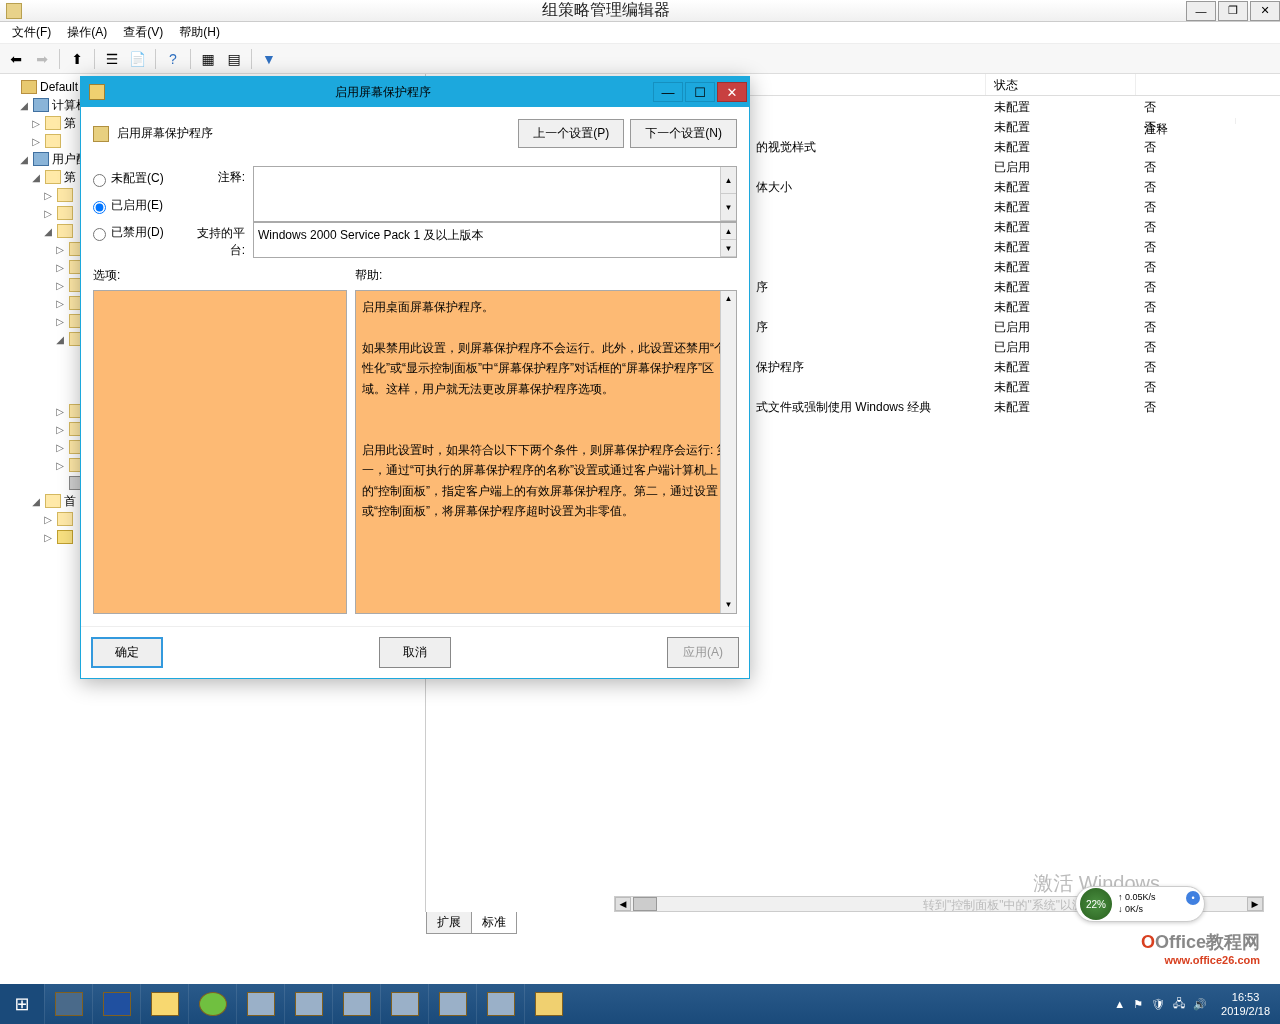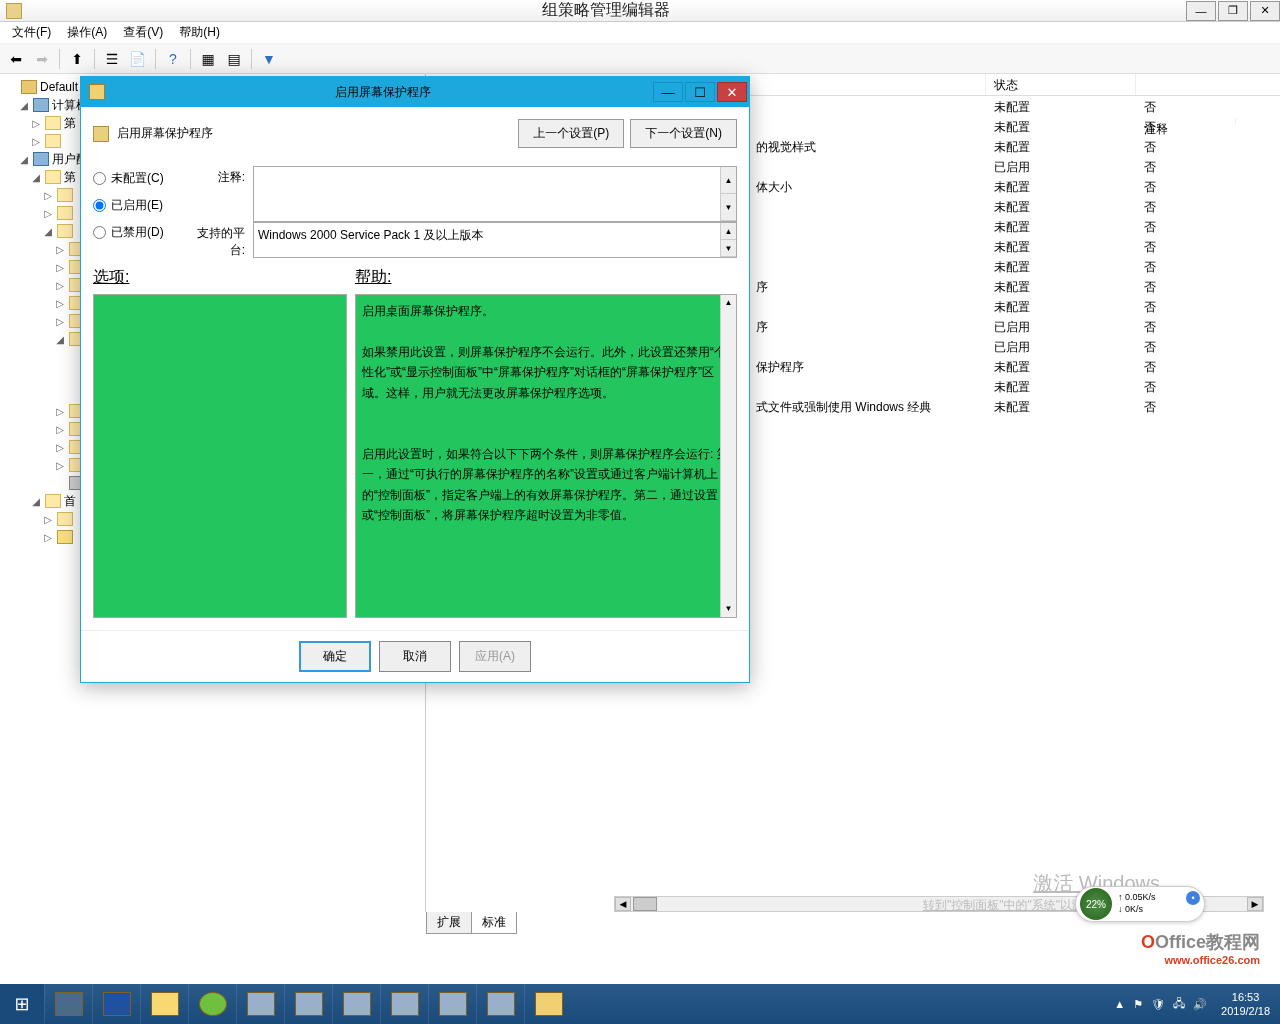--- a/index.html
+++ b/index.html
@@ -61,50 +61,50 @@
 .m-btn.close { background: #c84040; border: 1px solid #a03030; color: #fff; }
 
 .modal-body { padding: 12px; background: #fff; }
 .modal-header-row { display: flex; align-items: center; margin-bottom: 18px; }
 .modal-header-row .mh-icon { width: 16px; height: 16px; margin-right: 8px; background: #e8d080; border: 1px solid #b09040; }
 .modal-header-row .mh-title { flex: 1; font-size: 12px; }
 .modal-header-row button { padding: 5px 14px; margin-left: 6px; border: 1px solid #999; background: #f0f0f0; font-size: 12px; }
 
 .modal-opts { display: flex; gap: 10px; }
 .radio-col { width: 90px; padding-top: 4px; }
-.radio-row { display: flex; align-items: center; margin-bottom: 10px; font-size: 12px; }
+.radio-row { display: flex; align-items: flex-end; margin-bottom: 10px; font-size: 12px; }
 .radio-row input { margin-right: 5px; }
 
 .fields-col { flex: 1; }
 .field-row { display: flex; }
 .field-label { width: 60px; text-align: right; padding-right: 8px; padding-top: 3px; font-size: 12px; }
 .field-box { flex: 1; border: 1px solid #aaa; height: 56px; background: #fff; position: relative; padding: 4px; font-size: 12px; }
 .field-box.short { height: 36px; }
 .field-box .spin { position: absolute; right: 0; top: 0; bottom: 0; width: 16px; background: #eee; border-left: 1px solid #ccc; display: flex; flex-direction: column; }
 .field-box .spin div { flex: 1; display: flex; align-items: center; justify-content: center; font-size: 8px; border-bottom: 1px solid #ccc; }
 
 .section-labels { display: flex; margin-top: 8px; }
-.section-labels .lbl { font-size: 16px; text-decoration: underline; }
+.section-labels .lbl { font-size: 12px; }
 .section-labels .lbl:first-child { width: 262px; }
 
 .panes { display: flex; gap: 8px; margin-top: 6px; }
-.pane { border: 1px solid #aaa; height: 324px; background: #22c55e; padding: 6px; font-size: 12px; line-height: 1.7; overflow: hidden; position: relative; }
+.pane { border: 1px solid #aaa; height: 324px; background: #fdba74; padding: 6px; font-size: 12px; line-height: 1.7; overflow: hidden; position: relative; }
 .pane.left { width: 254px; }
 .pane.right { flex: 1; }
 .pane .spin { position: absolute; right: 0; top: 0; bottom: 0; width: 16px; background: #f0f0f0; border-left: 1px solid #ccc; display: flex; flex-direction: column; }
 .pane .spin div { height: 16px; display: flex; align-items: center; justify-content: center; font-size: 8px; }
 .pane .spin .track { flex: 1; }
 
-.modal-footer { display: flex; justify-content: center; padding: 10px; gap: 8px; border-top: 1px solid #eee; }
+.modal-footer { display: flex; justify-content: space-between; padding: 10px; gap: 8px; border-top: 1px solid #eee; }
 .modal-footer button { width: 72px; padding: 5px 0; border: 1px solid #888; background: #efefef; font-size: 12px; }
 .modal-footer button.primary { border: 2px solid #3399dd; }
 .modal-footer button[disabled] { color: #999; }
 
 
-.activate { position: absolute; right: 120px; bottom: 110px; text-align: right; color: #bbb; text-decoration: underline; }
+.activate { position: absolute; right: 120px; bottom: 110px; text-align: right; color: #bbb; }
 .activate .t1 { font-size: 20px; }
 .activate .t2 { font-size: 12px; }
 
 .speed-widget { position: absolute; right: 75px; bottom: 102px; width: 130px; height: 36px; border: 1px solid #ccc; border-radius: 18px; background: #fff; display: flex; align-items: center; padding-left: 4px; box-shadow: 0 1px 4px rgba(0,0,0,0.2); }
 .speed-widget .circle { width: 32px; height: 32px; border-radius: 50%; background: radial-gradient(#4a9040,#2a6020); color: #fff; display: flex; align-items: center; justify-content: center; font-size: 10px; }
 .speed-widget .spd { margin-left: 6px; font-size: 9px; line-height: 1.3; }
 .speed-widget .dot { position: absolute; right: 4px; top: 4px; width: 14px; height: 14px; border-radius: 50%; background: #4080e0; color: #fff; font-size: 9px; display: flex; align-items: center; justify-content: center; }
 
 .watermark { position: absolute; right: 20px; bottom: 58px; font-size: 18px; font-weight: bold; }
 .watermark .o { color: #d84020; }

